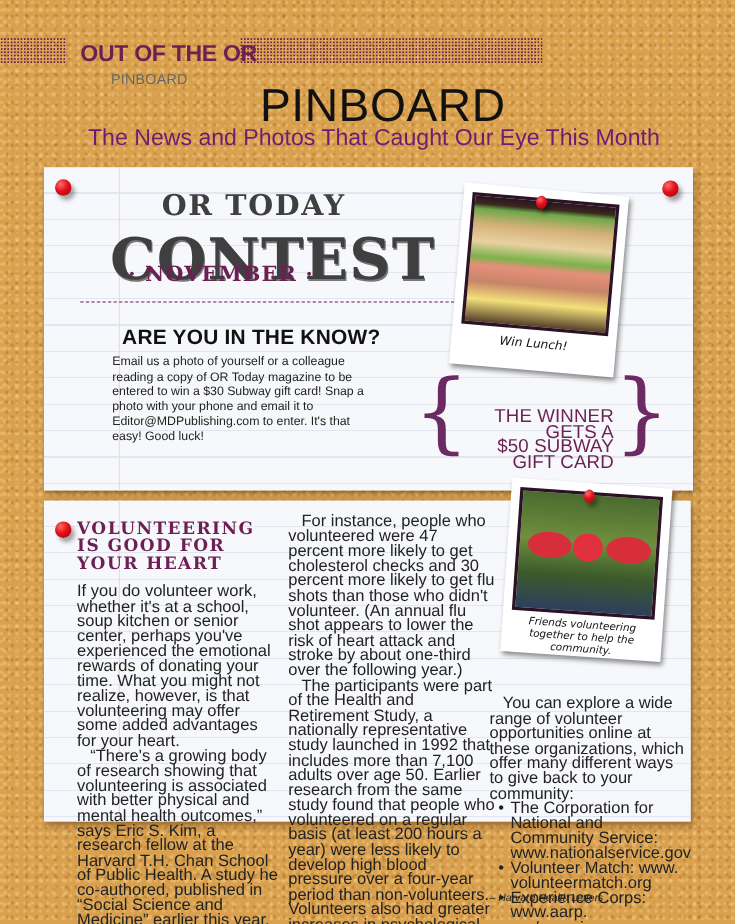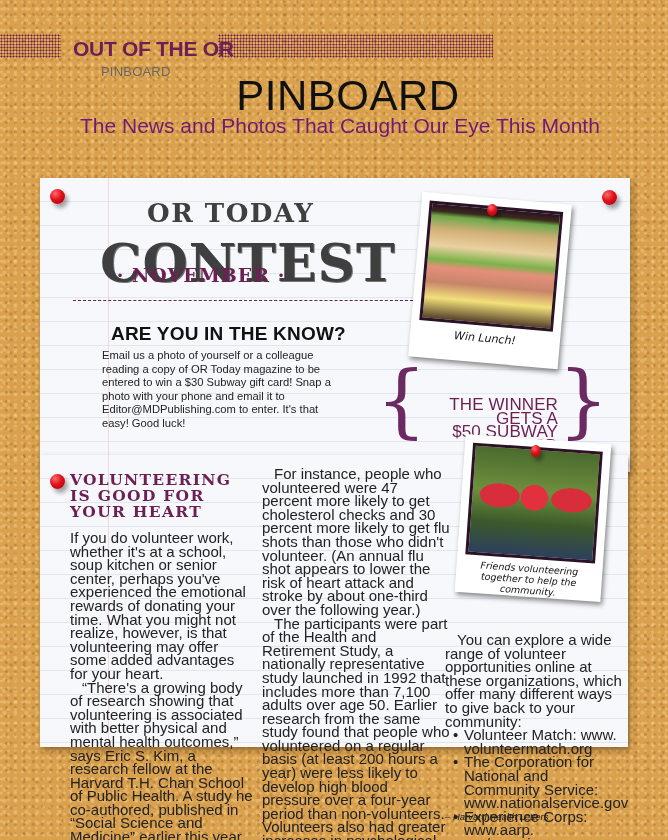--- a/index.html
+++ b/index.html
@@ -43,21 +43,21 @@
 
   
   .paper {
     position: absolute; background-color: #f7f8fb;
     background-image: repeating-linear-gradient(to bottom, transparent 0, transparent 23px, #e2e6f0 23px, #e2e6f0 24px);
     box-shadow: 2px 3px 6px rgba(60,30,0,0.45);
   }
   .paper::before {
     content: ""; position: absolute; top: 0; bottom: 0; left: 68px; width: 1px; background: #f1d8dc;
   }
-  .panel-top { left: 40px; top: 152px; width: 590px; height: 294px; margin-top: 26px; }
+  .panel-top { left: 40px; top: 152px; width: 590px; height: 294px; }
   .panel-bottom { left: 40px; top: 455px; width: 588px; height: 292px; }
 
   .pin {
     position: absolute; width: 15px; height: 15px; border-radius: 50%;
     background: radial-gradient(circle at 35% 30%, #ff6b6b 0, #e0101a 45%, #a0000c 100%);
     box-shadow: 3px 4px 4px rgba(0,0,0,0.35);
   }
   .pin.small { width: 10px; height: 12px; }
 
   
@@ -191,22 +191,22 @@
   </div>
 
   <div class="col col2">
     <p class="indent">For instance, people who volunteered were 47 percent more likely to get cholesterol checks and 30 percent more likely to get flu shots than those who didn't volunteer. (An annual flu shot appears to lower the risk of heart attack and stroke by about one-third over the following year.)</p>
     <p class="indent">The participants were part of the Health and Retirement Study, a nationally representative study launched in 1992 that includes more than 7,100 adults over age 50. Earlier research from the same study found that people who volunteered on a regular basis (at least 200 hours a year) were less likely to develop high blood pressure over a four-year period than non-volunteers. Volunteers also had greater increases in psychological well-being and physical activity.</p>
   </div>
 
   <div class="col col3">
     <p class="indent">You can explore a wide range of volunteer opportunities online at these organizations, which offer many different ways to give back to your community:</p>
     <ul>
+      <li>The Corporation for National and Community Service: www.nationalservice.gov</li>
       <li>Volunteer Match: www. volunteermatch.org</li>
-      <li>The Corporation for National and Community Service: www.nationalservice.gov</li>
       <li>Experience Corps: www.aarp. org/experience-corps</li>
     </ul>
   </div>
   <div class="source">– Harvard Health Letters</div>
 
   <div class="polaroid vol-polaroid">
     <div class="pin small" style="left:66px; top:6px; position:absolute; z-index:2;"></div>
     <div class="photo"></div>
     <div class="caption">Friends volunteering together to help the community.</div>
   </div>

